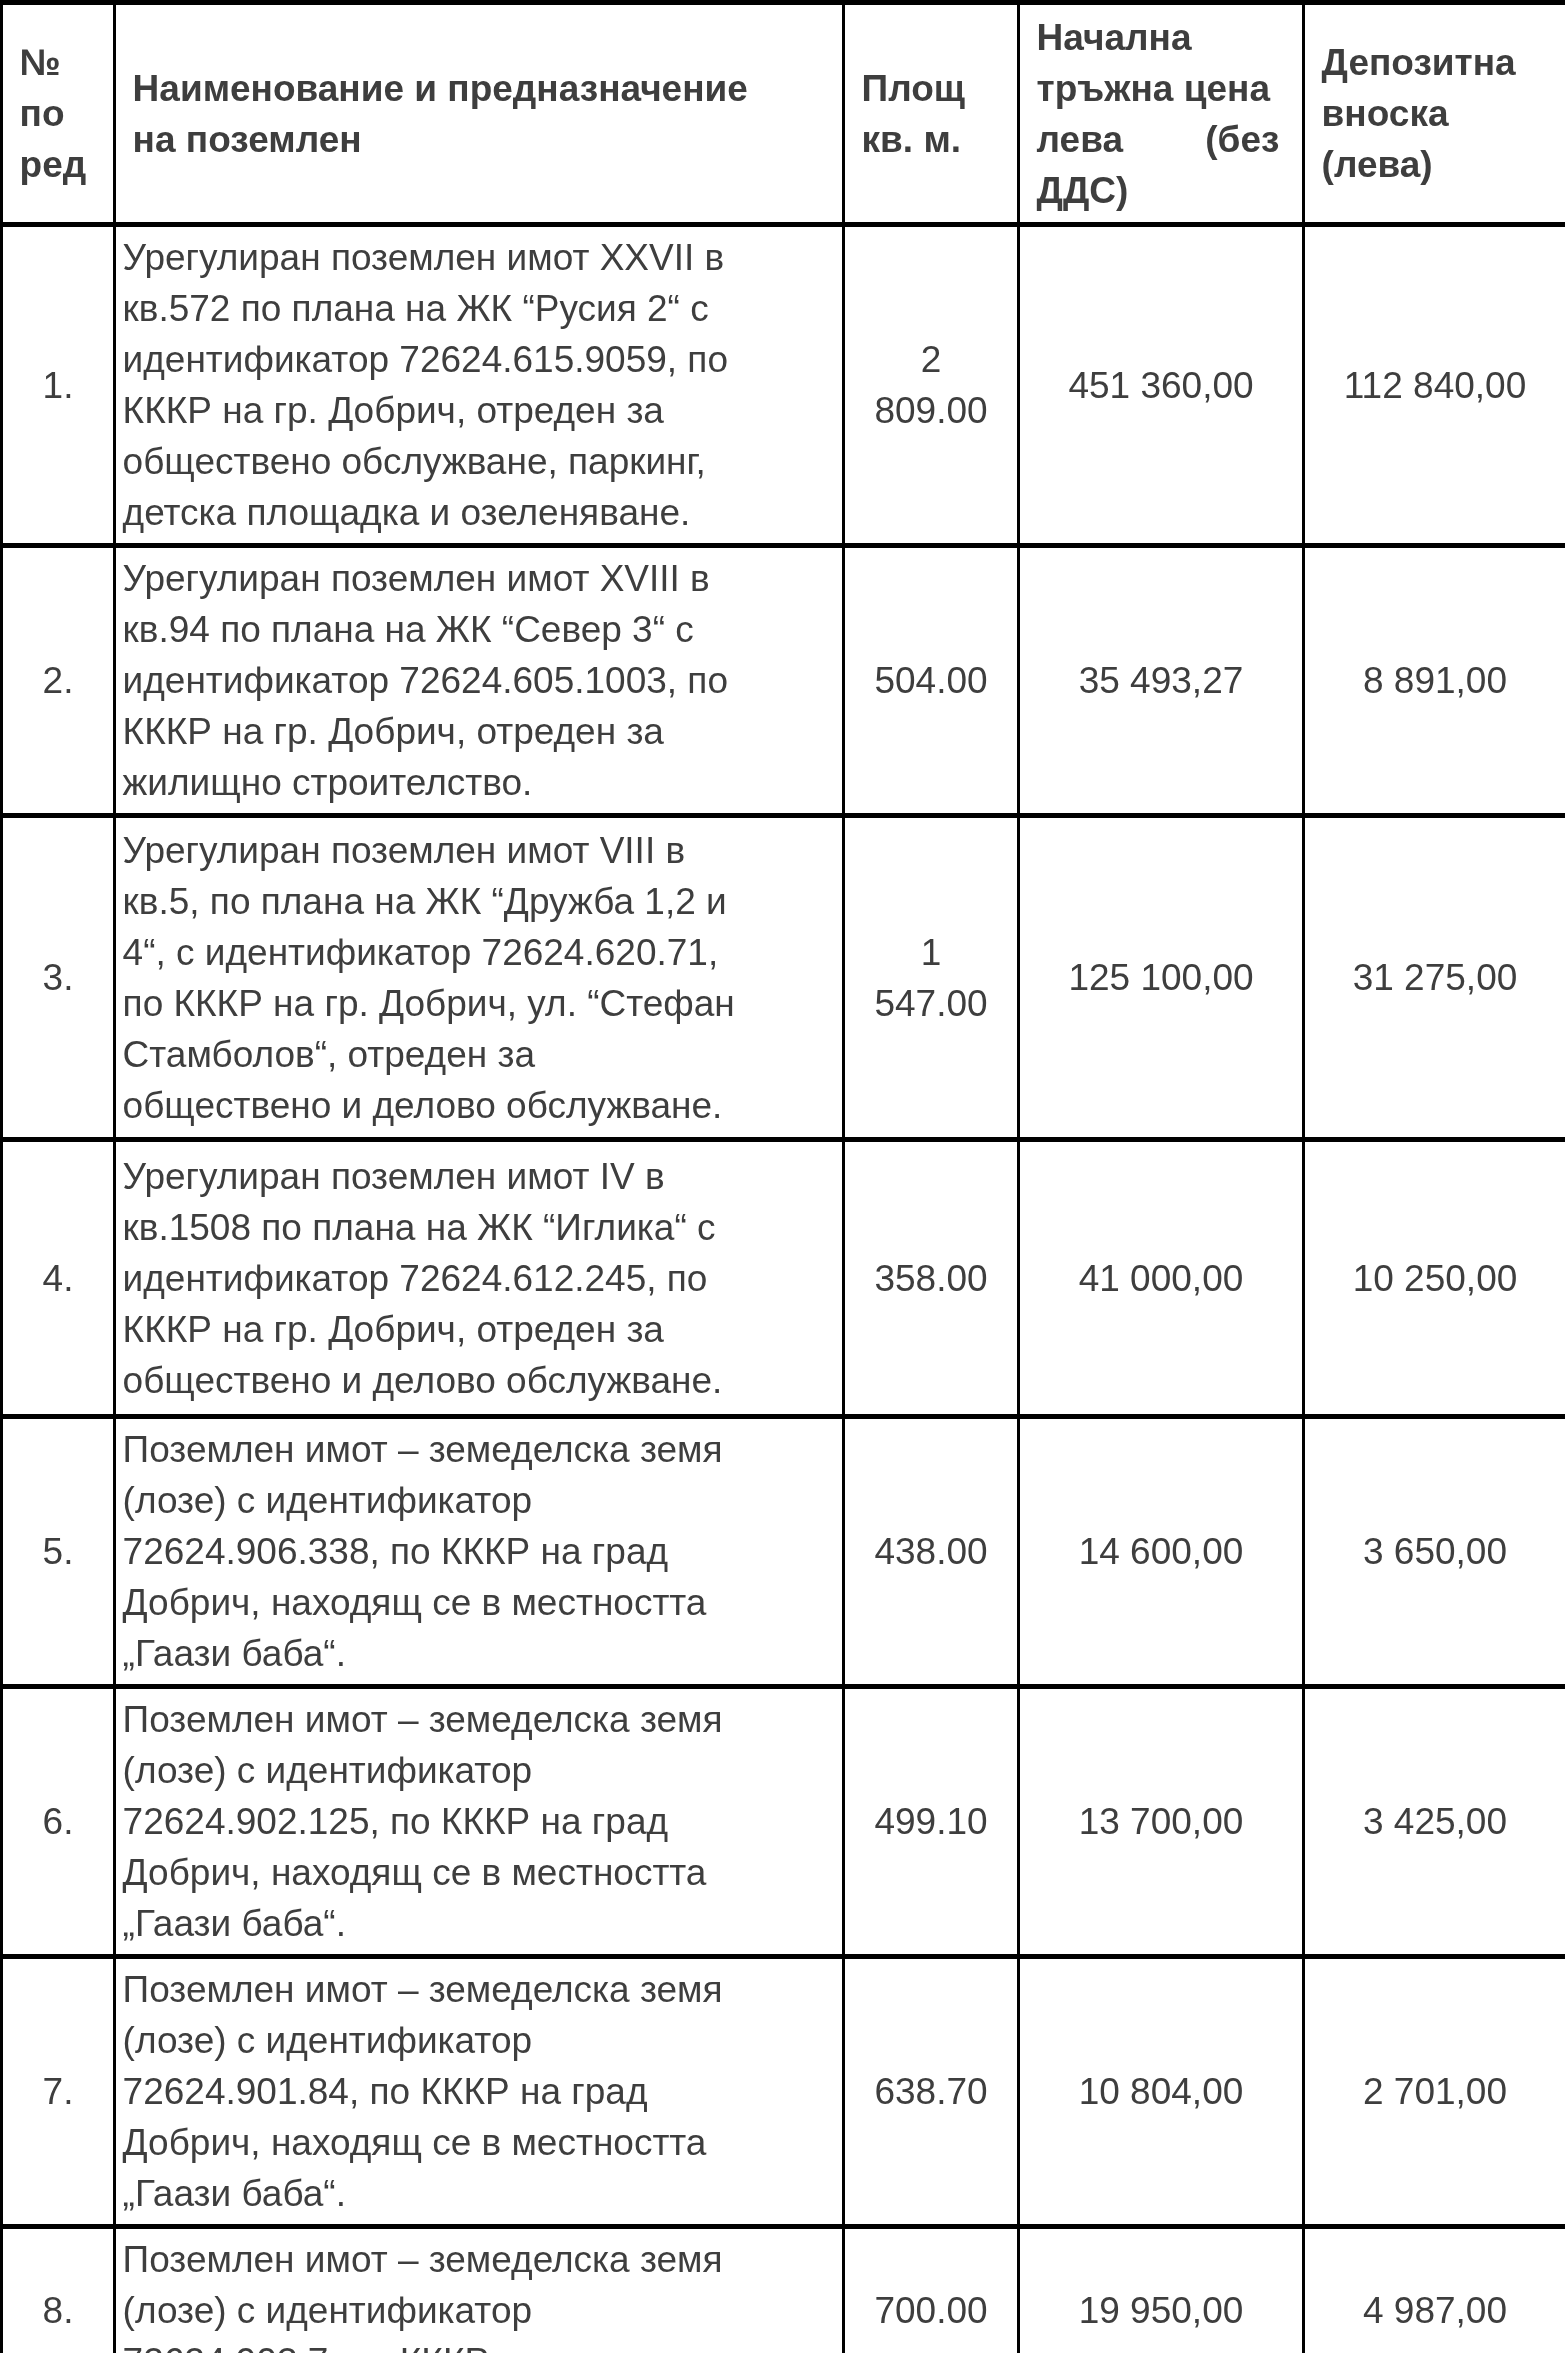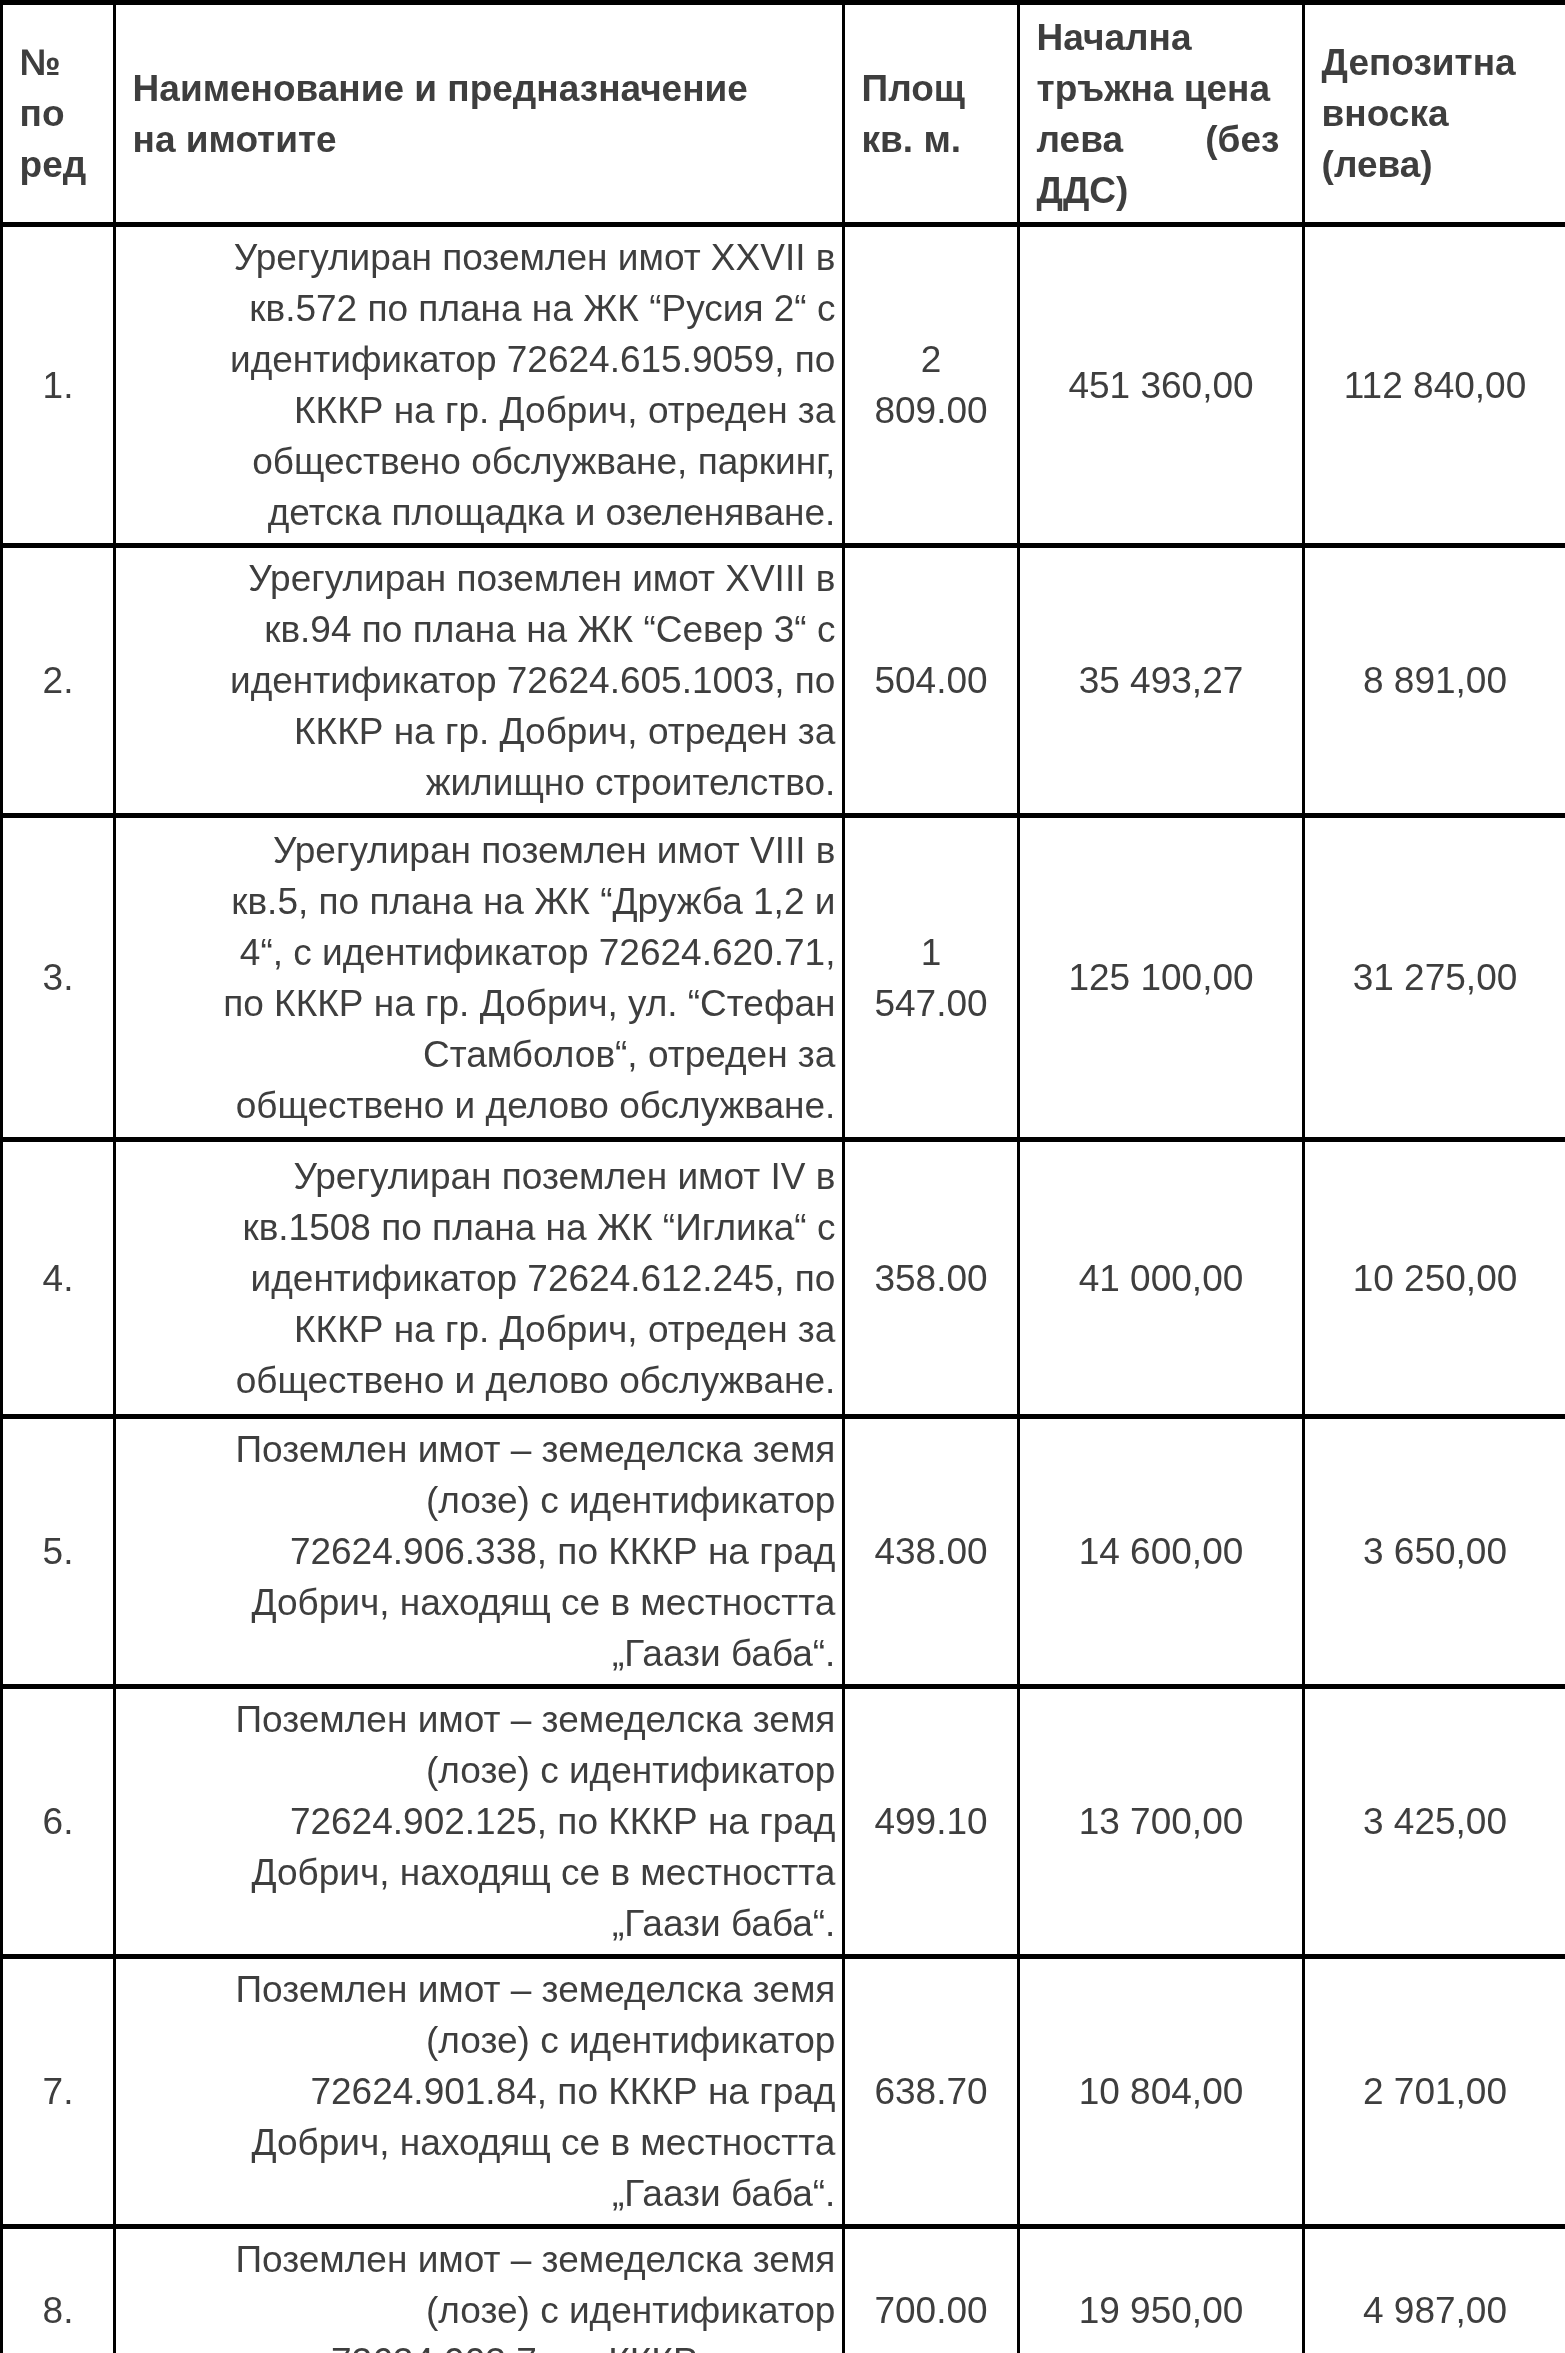--- a/index.html
+++ b/index.html
@@ -35,21 +35,21 @@
     font-weight: bold;
     text-align: left;
     padding-left: 16.6px;
     padding-right: 11.6px;
   }
   td.c-num {
     text-align: center;
     font-size: 38px;
   }
   td.c-desc {
-    text-align: right;
+    text-align: left;
     padding-left: 18px;
     padding-right: 30px;
   }
   td.c-area, td.c-price, td.c-deposit {
     text-align: center;
   }
   tr.hrow   { height: 222px; }
   tr.row-1  { height: 315px; }
   tr.row-2  { height: 256px; }
   tr.row-3  { height: 324px; }
@@ -69,21 +69,21 @@
     <col style="width:175px">
     <col style="width:285px">
     <col style="width:263px">
   </colgroup>
   <thead>
     <tr class="hrow">
       <th>№
 по
 ред</th>
       <th>Наименование и предназначение
-на имотите</th>
+на поземлен</th>
       <th>Площ
 кв. м.</th>
       <th>Начална
 тръжна цена
 лева        (без
 ДДС)</th>
       <th>Депозитна
 вноска
 (лева)</th>
     </tr>

